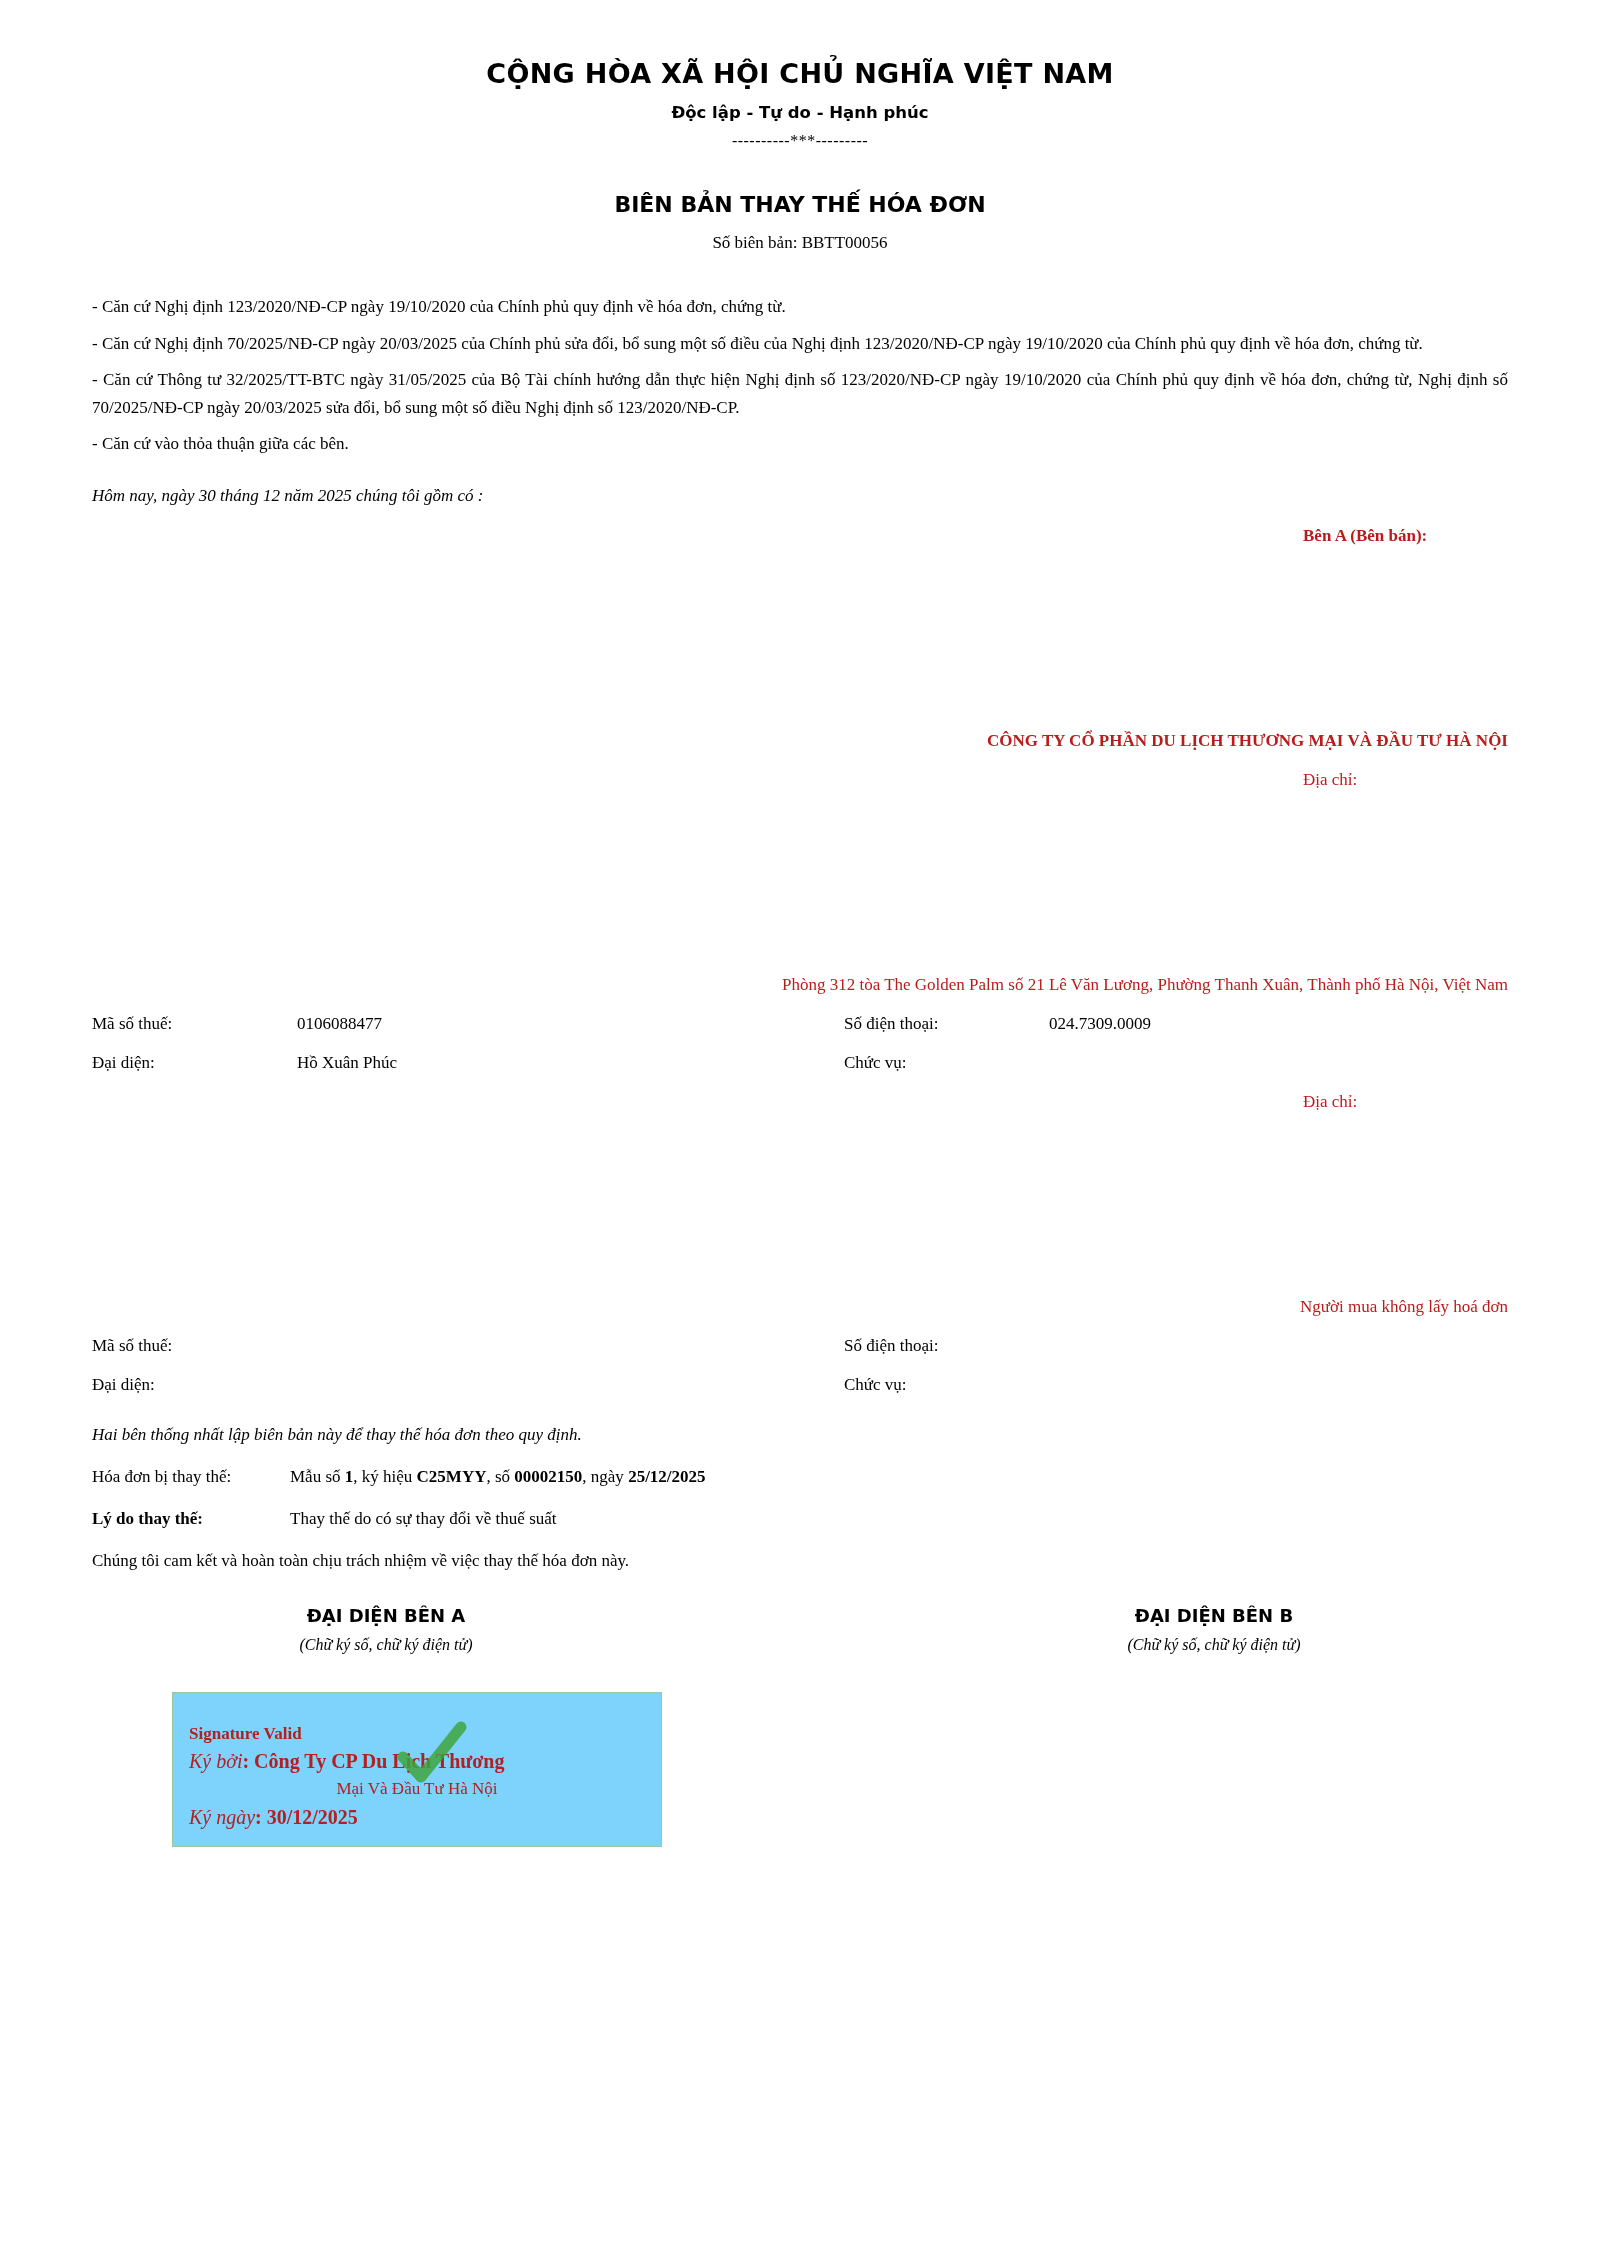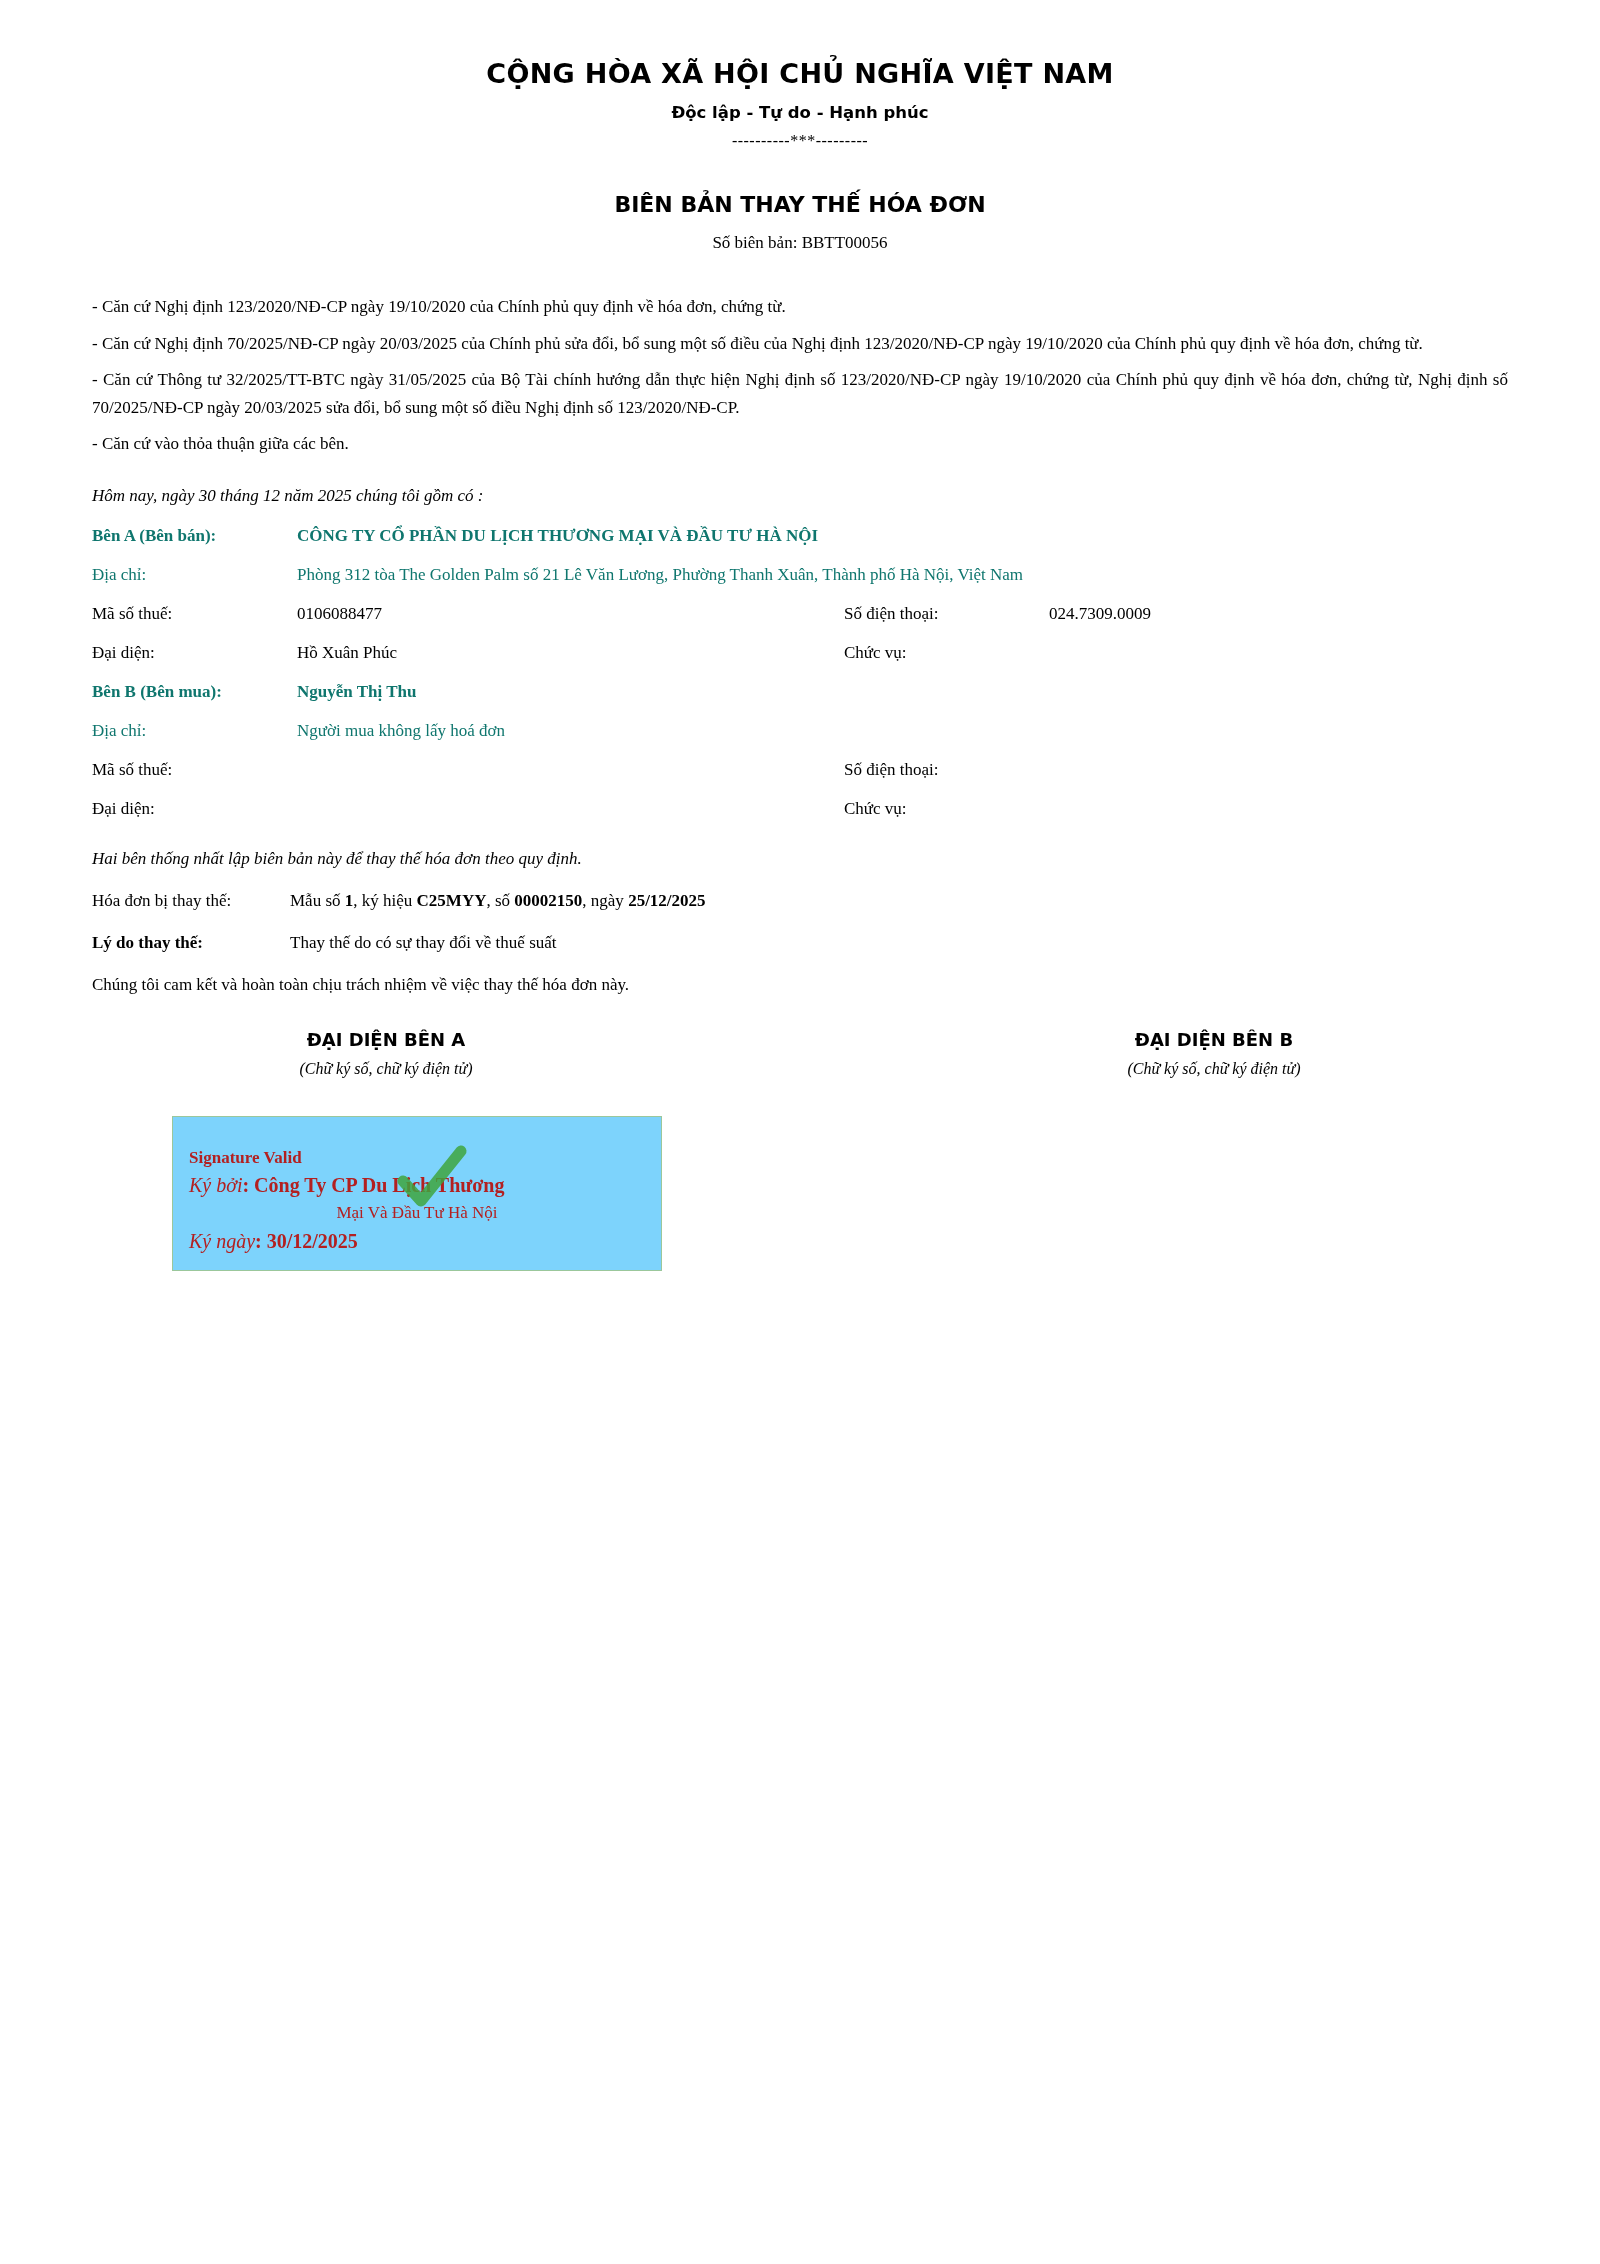--- a/index.html
+++ b/index.html
@@ -73,21 +73,22 @@
     font-size: 17px;
     margin-top: 28px;
     margin-bottom: 20px;
     color: #000;
   }
   .party-row {
     display: flex;
     align-items: flex-end;
     margin-bottom: 19px;
     font-size: 17px;
-    color: #0f766e;
+    color: #b91c1c;
+    flex-direction: column;
   }
   .lbl {
     width: 205px;
     flex: 0 0 205px;
   }
   .lbl.bold {
     font-weight: bold;
   }
   .val {
     flex: 1 1 auto;
@@ -266,24 +267,20 @@
     <div class="col-a">
       <div class="lbl">Đại diện:</div>
       <div class="val">Hồ Xuân Phúc</div>
     </div>
     <div class="col-b">
       <div class="lbl">Chức vụ:</div>
       <div class="val"></div>
     </div>
   </div>
 
-  <div class="party-row">
-    <div class="lbl bold">Bên B (Bên mua):</div>
-    <div class="val bold">Nguyễn Thị Thu</div>
-  </div>
 
   <div class="party-row">
     <div class="lbl">Địa chỉ:</div>
     <div class="val">Người mua không lấy hoá đơn</div>
   </div>
 
   <div class="two-col">
     <div class="col-a">
       <div class="lbl">Mã số thuế:</div>
       <div class="val"></div>

